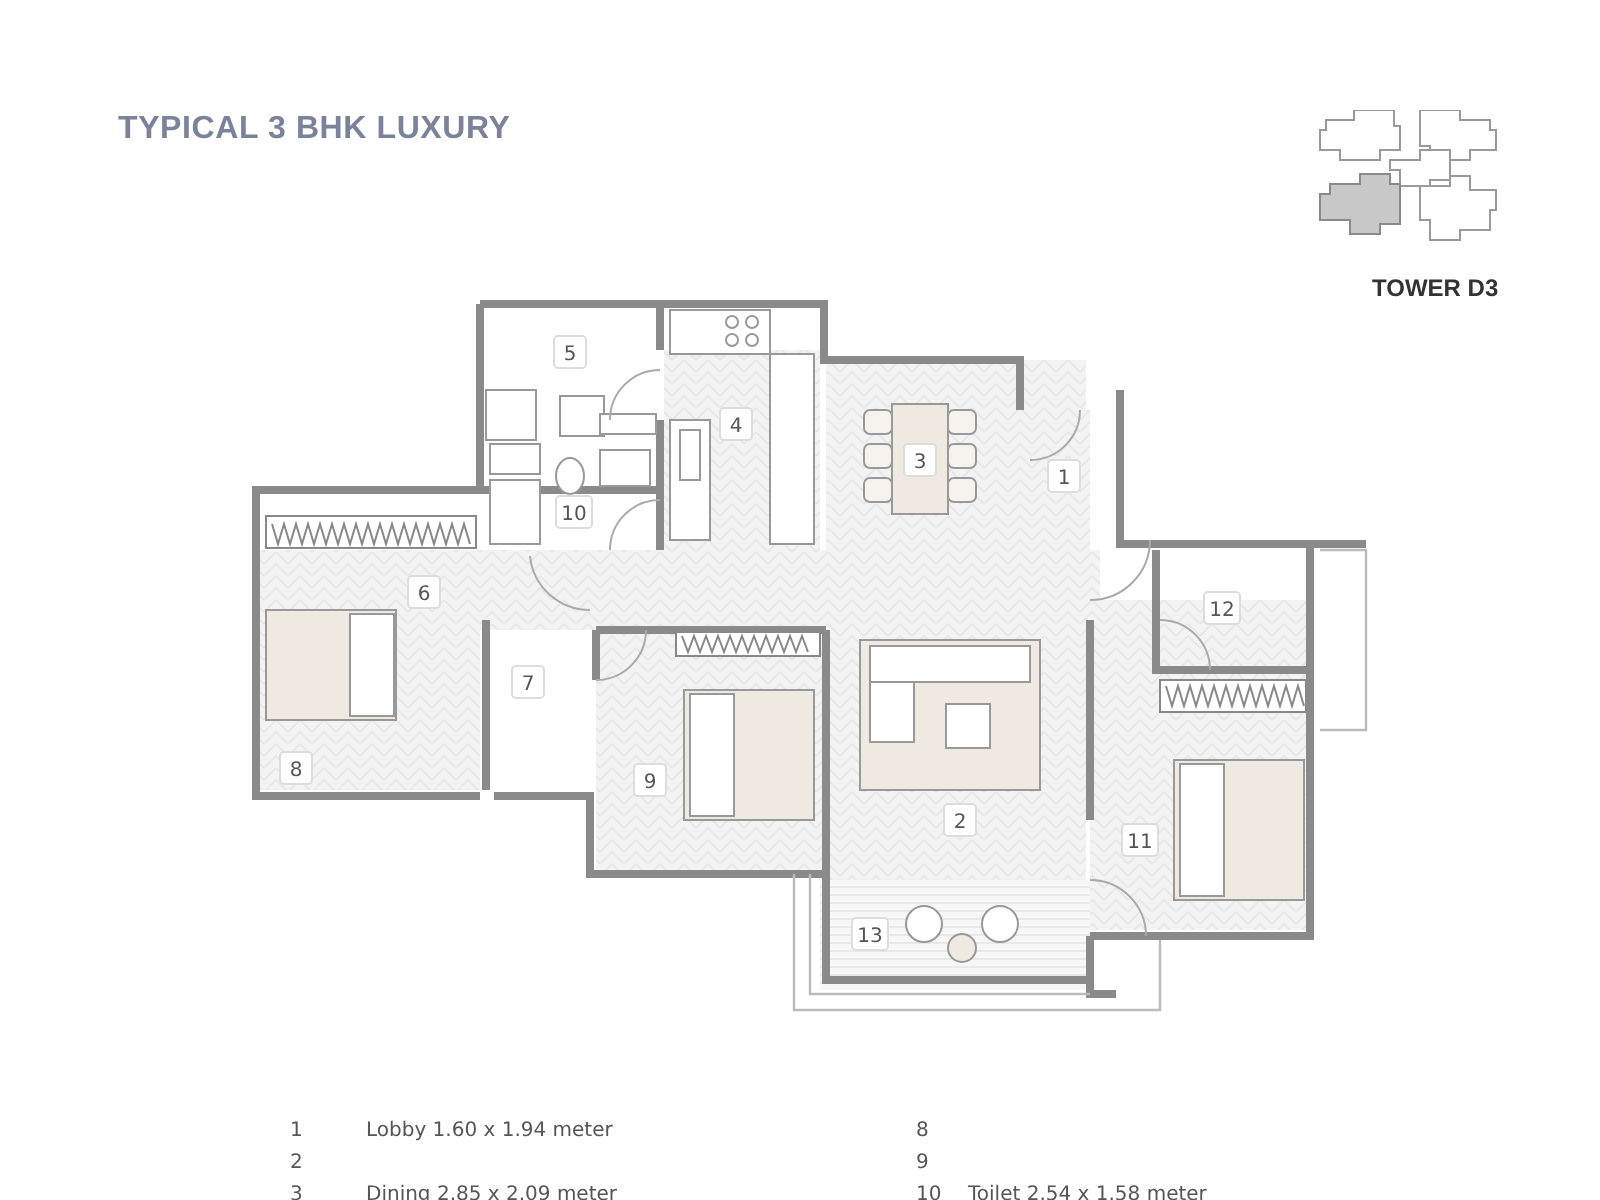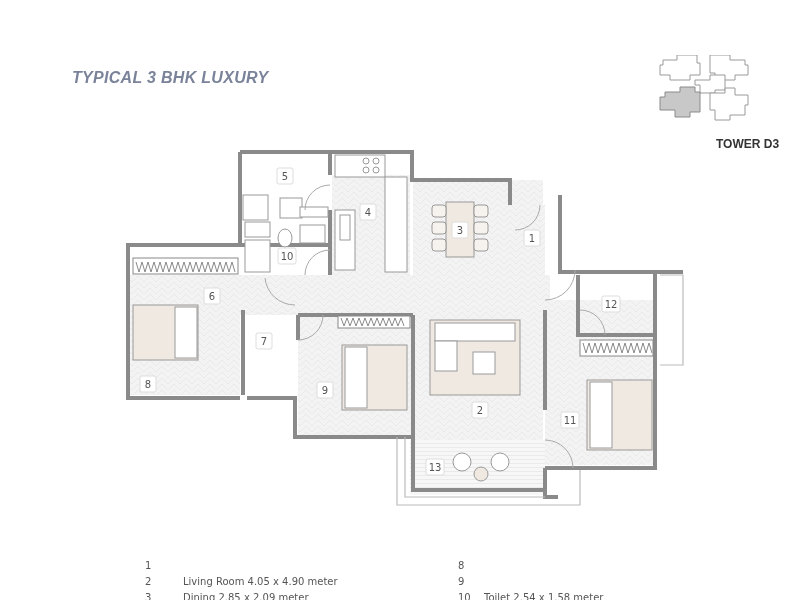--- a/index.html
+++ b/index.html
@@ -1,19 +1,19 @@
 <!DOCTYPE html>
 <html><head>
 <meta charset="utf-8">
 <style>
   html, body { margin:0; padding:0; }
   body { width:800px; height:600px; overflow:hidden; background:#ffffff; position:relative; font-family:"DejaVu Sans", sans-serif; }
-  .title { position:absolute; left:55px; top:52px; font-family:"Liberation Sans", sans-serif; font-weight:bold; font-size:16px; letter-spacing:0.3px; color:#7a8399; margin:17px;font-style:italic; }
+  .title { position:absolute; left:55px; top:52px; font-family:"Liberation Sans", sans-serif; font-weight:bold; font-size:16px; letter-spacing:0.3px; color:#7a8399; margin:4px; }
   .keyplan { position:absolute; left:655px; top:55px; width:130px; height:75px; }
-  .tower-label { position:absolute; left:716px; top:137px; font-family:"Liberation Sans", sans-serif; font-weight:bold; font-size:12px; color:#333; }
+  .tower-label { position:absolute; left:686px; top:137px; font-family:"Liberation Sans", sans-serif; font-weight:bold; font-size:12px; color:#333; }
   .plan { position:absolute; left:0; top:0; width:800px; height:540px; }
   .legend { position:absolute; top:560px; font-family:"DejaVu Sans", sans-serif; font-size:10px; color:#555; }
   .legend-row { height:16px; display:flex; white-space:nowrap; }
   .legend-num { width:38px; display:inline-block; }
   .legend.left { left:145px; }
   .legend.right { left:458px; }
   .legend.right .legend-num { width:26px; }
   .tag { font-family:"DejaVu Sans", sans-serif; font-size:10px; fill:#555; }
 </style>
 </head>
@@ -184,24 +184,24 @@
     <text class="tag" x="287" y="260">10</text>
     <text class="tag" x="570" y="424">11</text>
     <text class="tag" x="611" y="308">12</text>
     <text class="tag" x="435" y="471">13</text>
   </g>
 </svg>
 
 <div class="legend left">
   <div class="legend-row">
     <span class="legend-num">1</span>
+    <span>Lobby 1.60 x 1.94 meter</span>
   </div>
   <div class="legend-row">
     <span class="legend-num">2</span>
-    <span>Living Room 4.05 x 4.90 meter</span>
   </div>
   <div class="legend-row">
     <span class="legend-num">3</span>
     <span>Dining 2.85 x 2.09 meter</span>
   </div>
 </div>
 
 <div class="legend right">
   <div class="legend-row">
     <span class="legend-num">8</span>

